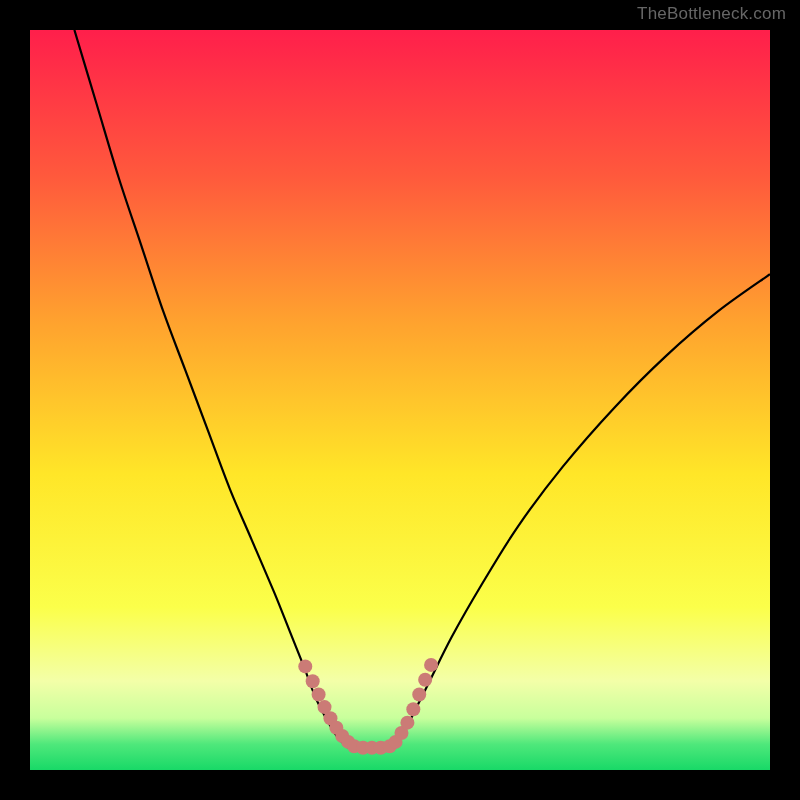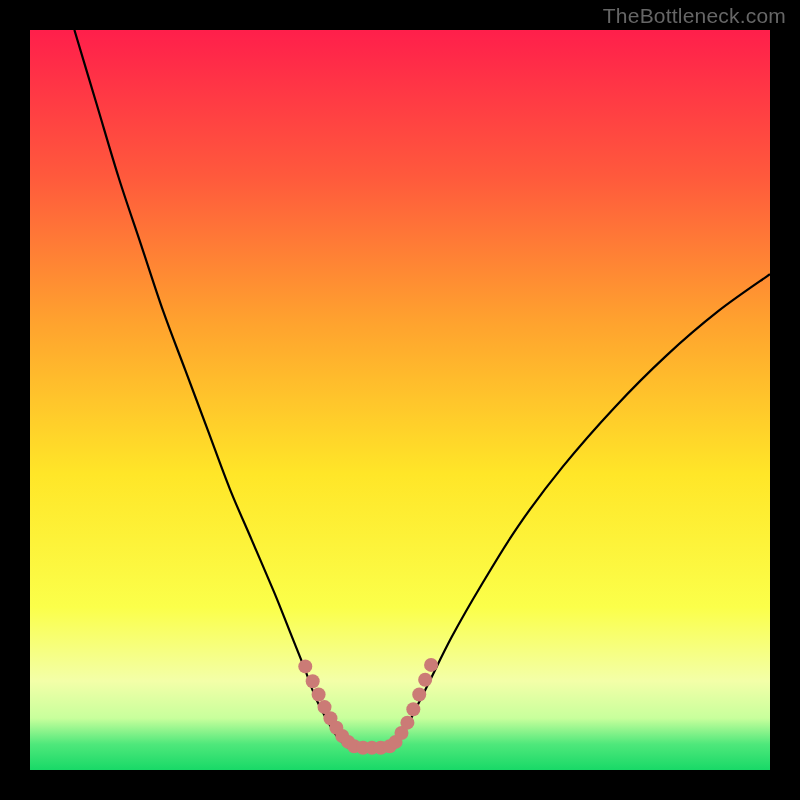--- a/index.html
+++ b/index.html
@@ -35,21 +35,21 @@
     position: absolute;
     inset: 0;
     width: 100%;
     height: 100%;
   }
   .watermark {
     position: absolute;
     top: 4px;
     right: 14px;
     color: #666;
-    font-size: 21px;
+    font-size: 17px;
     letter-spacing: 0.2px;
   }
 </style>
 </head>
 <body>
 
 <div class="frame">
 
   <div class="watermark">TheBottleneck.com</div>
 

